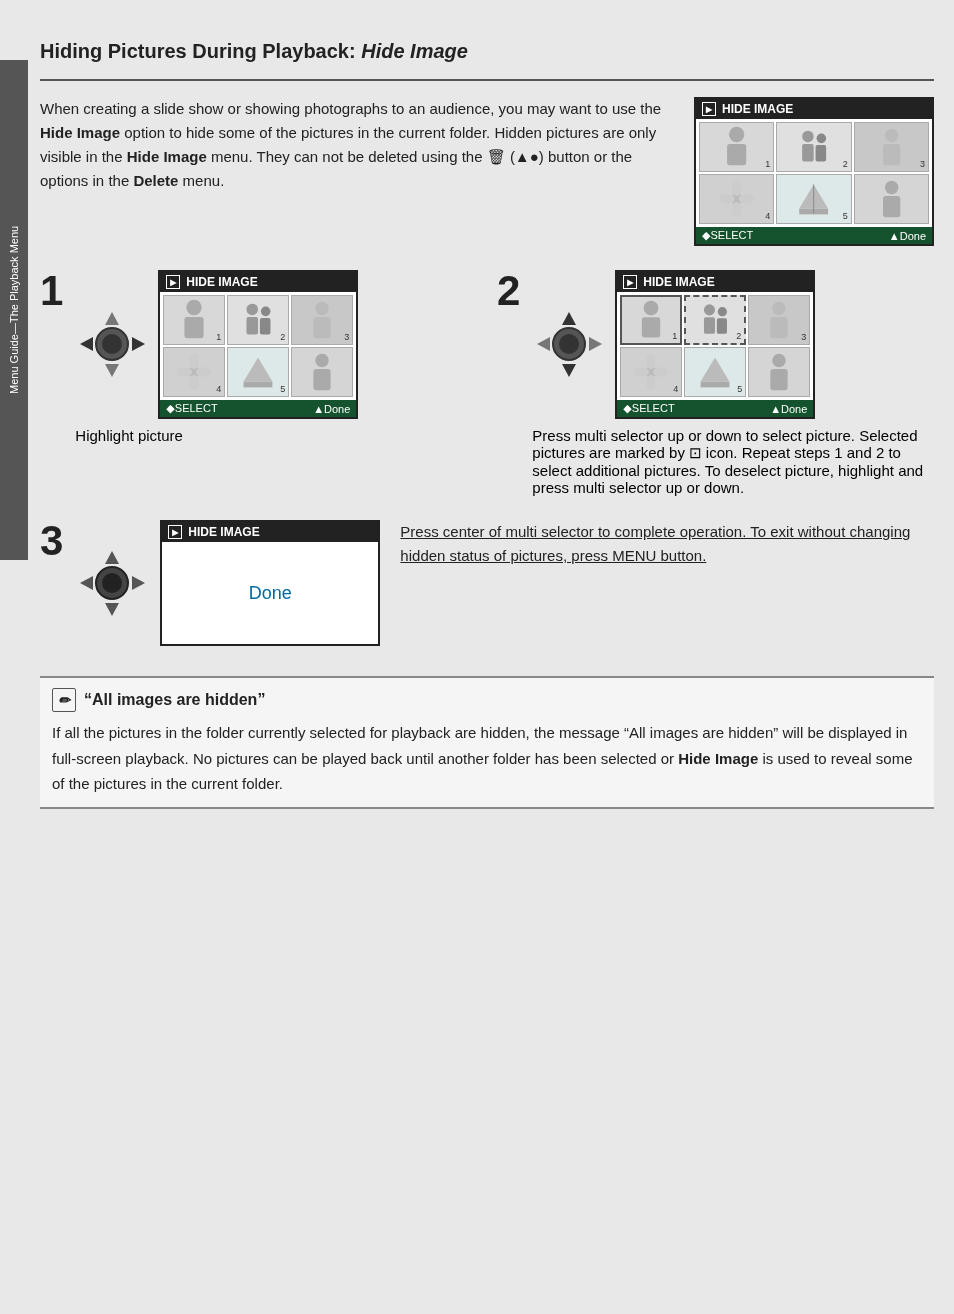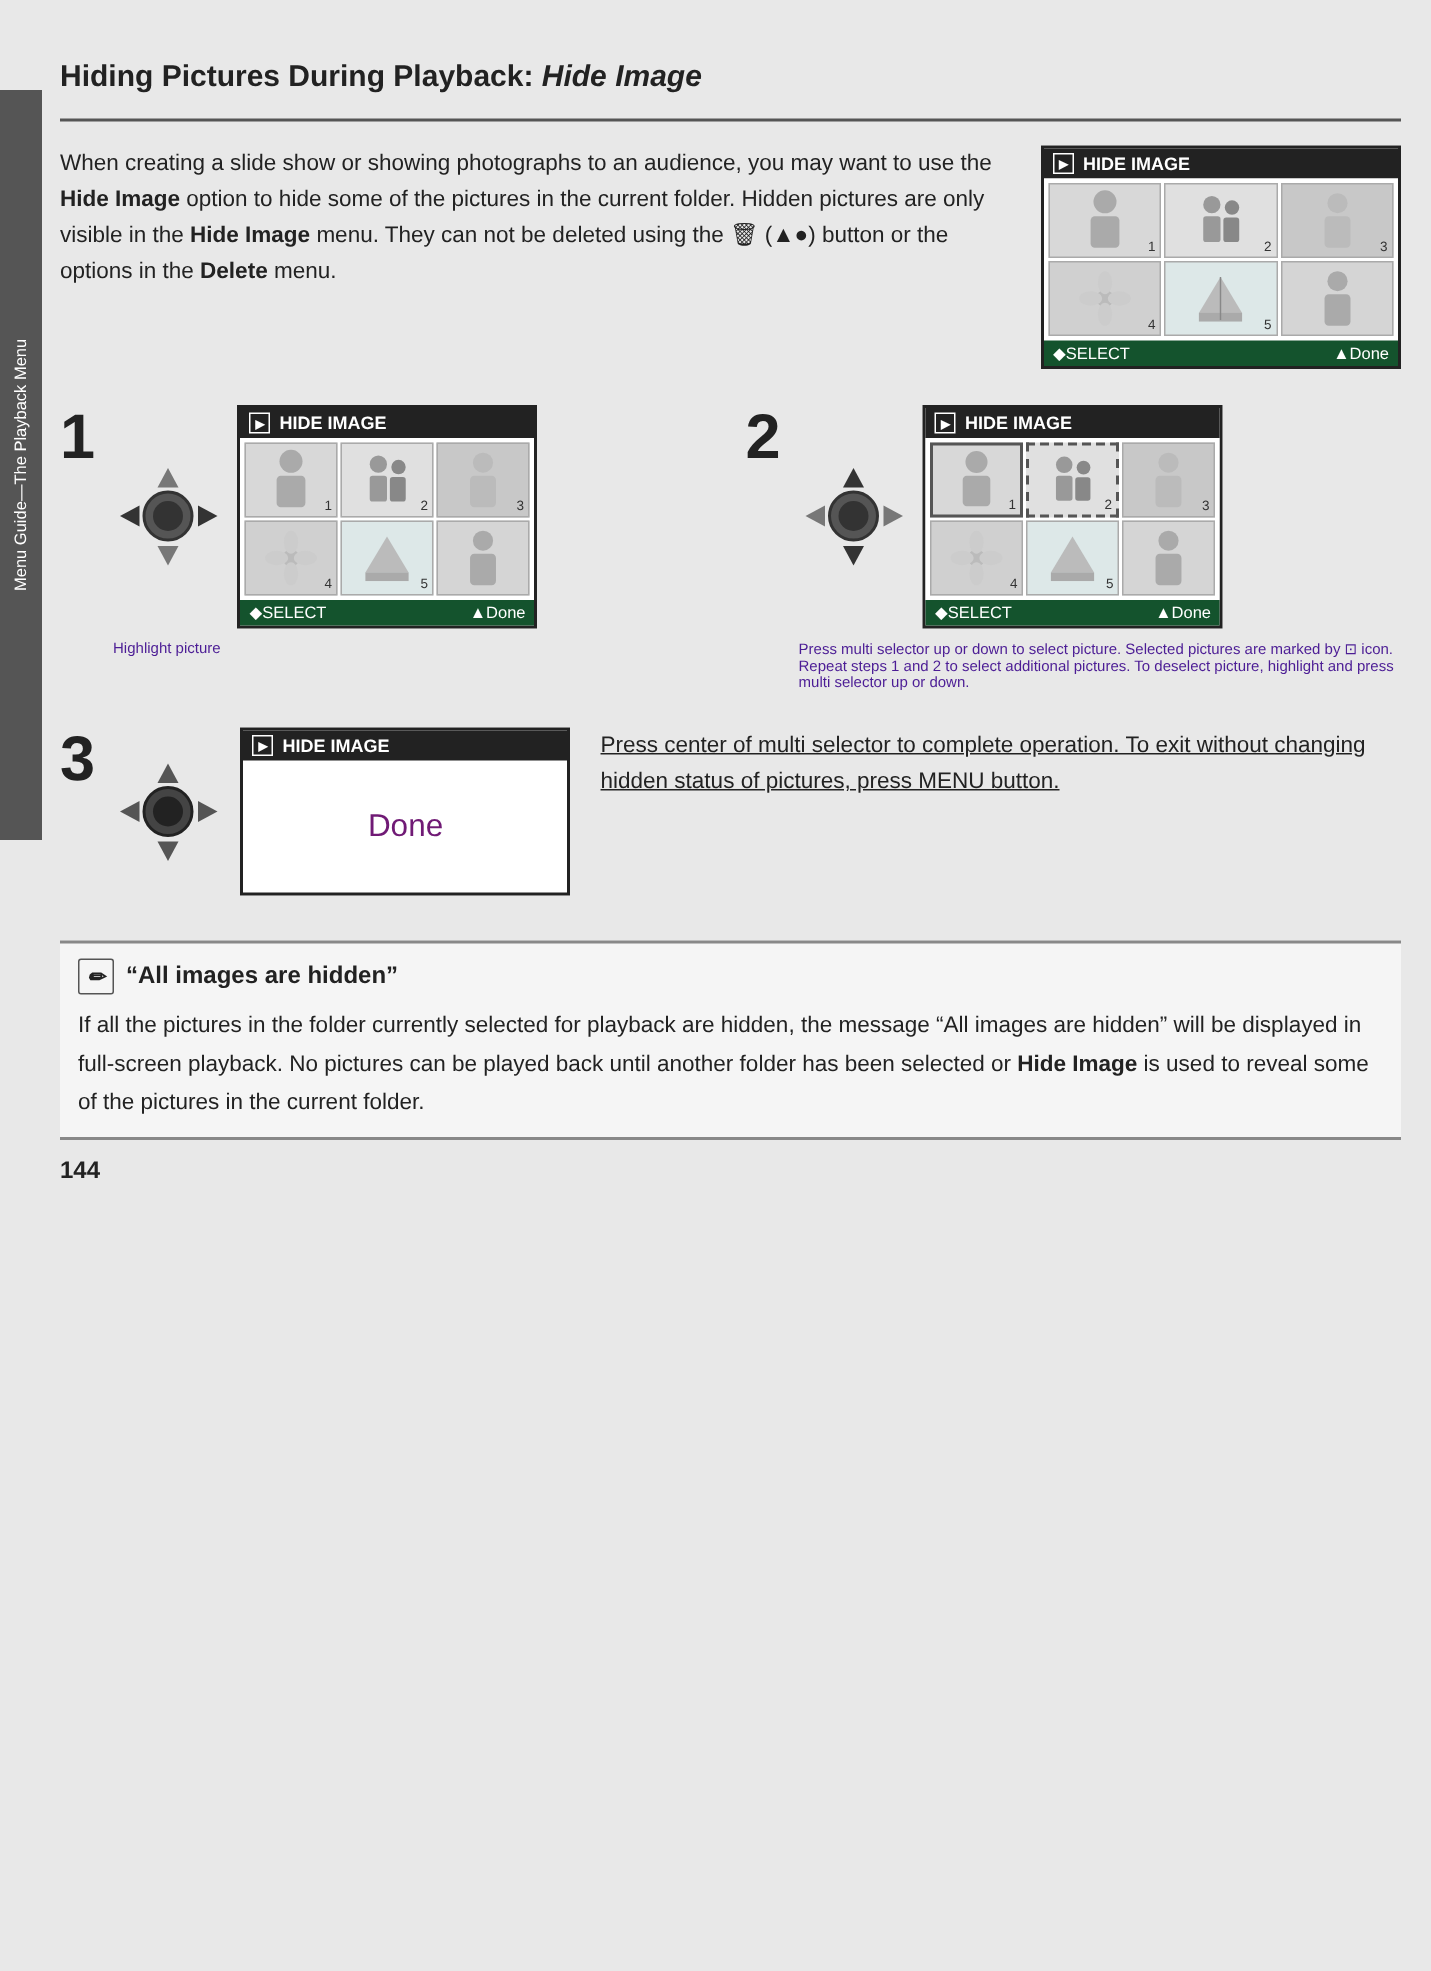--- a/index.html
+++ b/index.html
@@ -180,22 +180,22 @@
       color: #222;
     }
 
     .step-content {
       display: flex;
       flex-direction: column;
       gap: 8px;
     }
 
     .step-caption {
-      font-size: 10px;
-      color: #4c1d95;
+      font-size: 15px;
+      color: #000000;
     }
 
     .selector-svg {
       width: 75px;
       height: 75px;
     }
 
     .step-visual {
       display: flex;
       align-items: center;
@@ -224,23 +224,23 @@
     .screen-done {
       border: 2px solid #222;
       background: #fff;
       width: 220px;
     }
 
     .screen-done-body {
       display: flex;
       align-items: center;
       justify-content: center;
-      height: 88px;
-      font-size: 21px;
-      color: #701a75;
+      height: 102px;
+      font-size: 18px;
+      color: #0369a1;
     }
 
     
     .note-box {
       border-top: 2px solid #888;
       border-bottom: 2px solid #888;
       margin-top: 30px;
       padding: 10px 12px;
       background: #f5f5f5;
     }
@@ -564,15 +564,14 @@
   <div class="note-box">
     <div class="note-title">
       <span class="note-icon">✏</span>
       <span>“All images are hidden”</span>
     </div>
     <div class="note-text">
       <span>If all the pictures in the folder currently selected for playback are hidden, the message “All images are hidden” will be displayed in full-screen playback.  No pictures can be played back until another folder has been selected or </span><b>Hide Image</b><span> is used to reveal some of the pictures in the current folder.</span>
     </div>
   </div>
 
-  <div class="page-number">144</div>
 
 </div>
 
 </body></html>

